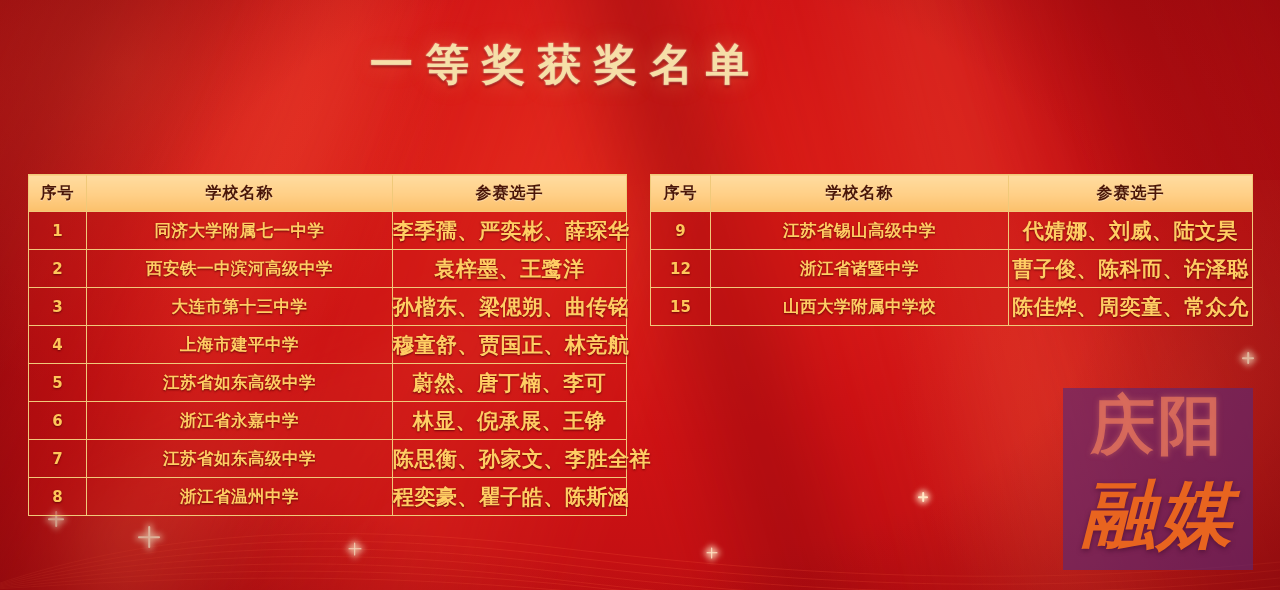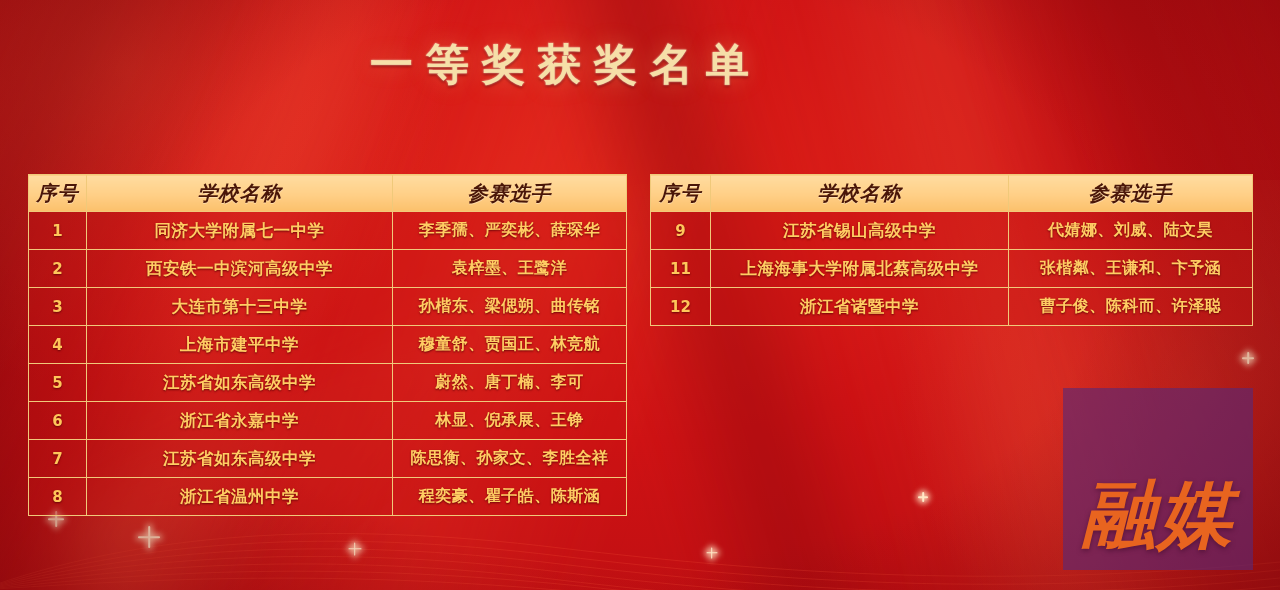--- a/index.html
+++ b/index.html
@@ -87,36 +87,35 @@
     text-align:center;
     vertical-align:middle;
     font-family:"DejaVu Sans", sans-serif;
     font-weight:bold;
     white-space:nowrap;
   }
   .table thead th {
     height:37px;
     background:linear-gradient(180deg,#ffdca0 0%,#ffcf86 55%,#fbc06b 100%);
     color:#4a1608;
-    font-size:20px;
+    font-size:16px;
     letter-spacing:1px;
     text-shadow:0 1px 0 rgba(255,255,255,.35);
-    font-style:italic;
   }
   .table tbody td {
     height:38px;
     background:rgba(196,17,18,0.34);
     color:#ffcd63;
     font-size:16px;
     letter-spacing:.5px;
     text-shadow:0 1px 2px rgba(90,2,6,.85);
   }
   .table tbody td.col-seq { font-size:15px; color:#ffc65a; letter-spacing:0; }
   .table tbody td.col-school { font-size:16.5px; }
-  .table tbody td.col-players { font-size:16px; }
+  .table tbody td.col-players { font-size:21px; }
 
   #table-left  col.c1 { width:58px; }
   #table-left  col.c2 { width:306px; }
   #table-left  col.c3 { width:234px; }
   #table-right col.c1 { width:60px; }
   #table-right col.c2 { width:298px; }
   #table-right col.c3 { width:244px; }
 
   
   #watermark {
@@ -251,27 +250,28 @@
       <th>参赛选手</th>
     </tr>
   </thead>
   <tbody>
     <tr>
       <td class="col-seq">9</td>
       <td class="col-school">江苏省锡山高级中学</td>
       <td class="col-players">代婧娜、刘威、陆文昊</td>
     </tr>
     <tr>
-      <td class="col-seq">11</td>
-      <td class="col-school">上海海事大学附属北蔡高级中学</td>
-      <td class="col-players">张楷粼、王谦和、卞予涵</td>
-    </tr>
-    <tr>
       <td class="col-seq">12</td>
       <td class="col-school">浙江省诸暨中学</td>
       <td class="col-players">曹子俊、陈科而、许泽聪</td>
     </tr>
+    <tr>
+      <td class="col-seq">15</td>
+      <td class="col-school">山西大学附属中学校</td>
+      <td class="col-players">陈佳烨、周奕童、常众允</td>
+    </tr>
   </tbody>
 </table>
 
 <div id="watermark">
+  <div class="wm-top">庆阳</div>
   <div class="wm-bottom">融媒</div>
 </div>
 
 </body></html>

